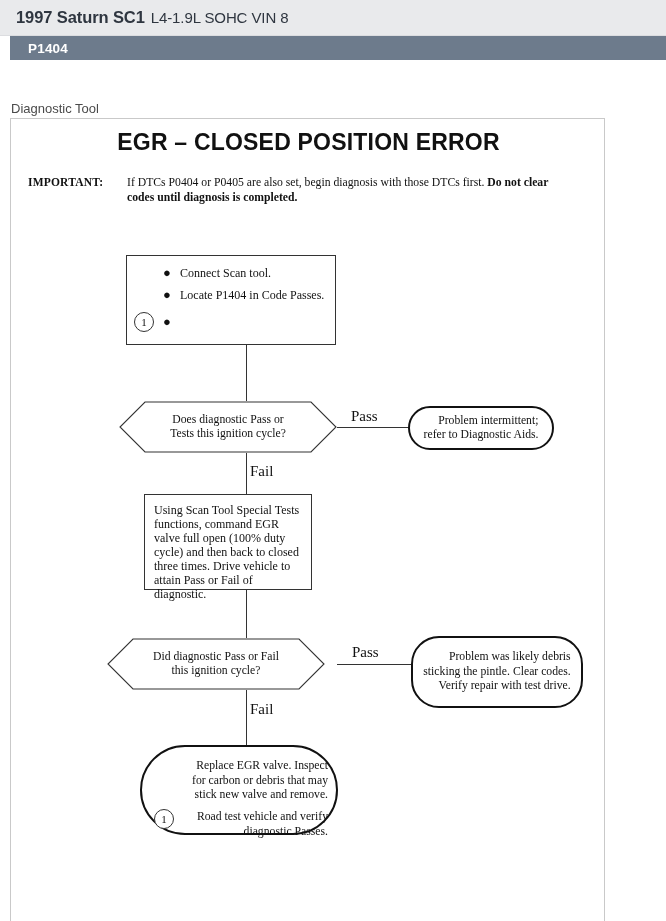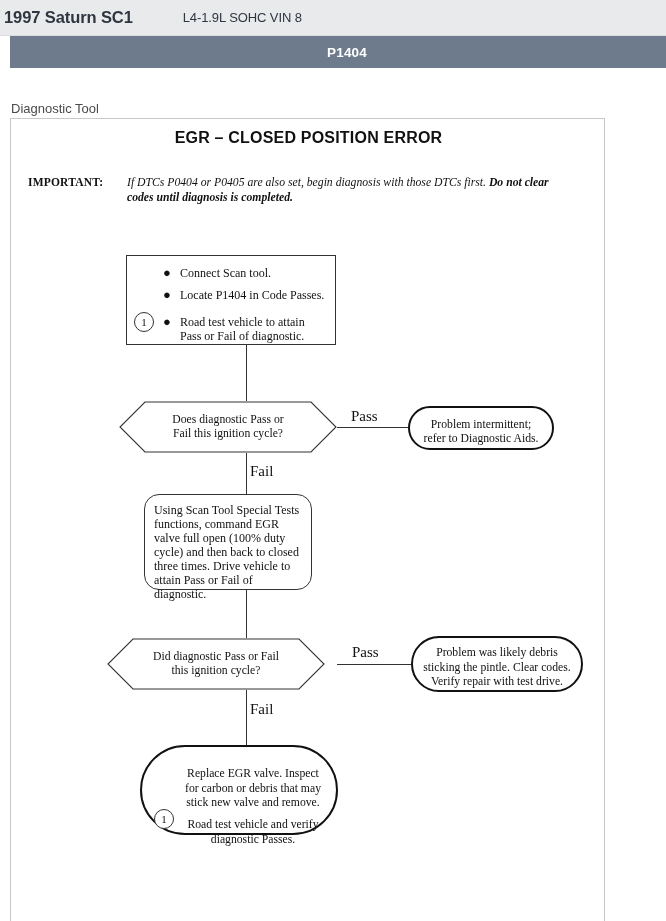--- a/index.html
+++ b/index.html
@@ -10,45 +10,43 @@
     font-family: "Liberation Sans", sans-serif;
     overflow: hidden;
   }
 
   
   .vehicle-bar {
     width: 666px; height: 36px;
     background: #e9eaec;
     border-bottom: 1px solid #dcdde0;
     display: flex; align-items: center;
-    padding-left: 4px;
-    gap: 36px;
+    padding-left: 16px;
   }
   .vehicle-year {
     font-size: 16.5px; font-weight: bold; color: #2f3640;
     letter-spacing: -0.1px;
   }
   .vehicle-engine {
-    font-size: 13px; font-weight: normal; color: #2f3640;
-    margin-left: 14px; letter-spacing: -0.1px; text-align: center;
+    font-size: 15px; font-weight: normal; color: #2f3640;
+    margin-left: 6px; letter-spacing: -0.1px; text-align: center;
   }
 
   
   .code-bar-wrap {
     width: 666px; height: 32px;
     background: #ffffff;
     display: flex;
   }
   .code-bar-gap { width: 10px; height: 32px; background: #ffffff; }
   .code-bar {
-    flex: 1; height: 32px;
+    flex: 1; height: 24px;
     background: #6d7b8c;
     display: flex; align-items: center;
     padding-left: 18px;
-    justify-content: center;
   }
   .code-bar-label {
     color: #ffffff; font-size: 13.5px; font-weight: bold;
     letter-spacing: 0.2px;
   }
 
   
   .section-label {
     position: absolute; left: 11px; top: 101px;
     font-size: 13px; color: #4a4a4a;
@@ -61,37 +59,37 @@
     width: 595px; height: 810px;
     background: #ffffff;
     border: 1px solid #c9c9c9;
     overflow: hidden;
   }
 
   .chart-title {
     position: absolute; left: 0; top: 10px; width: 595px;
     text-align: center;
     font-family: "Liberation Sans", sans-serif;
-    font-size: 16px; font-weight: bold; color: #111;
+    font-size: 23px; font-weight: bold; color: #111;
     letter-spacing: 0.2px;
   }
 
   .important-row {
     position: absolute; left: 8px; top: 57px; width: 580px;
   }
   .important-tag {
     position: absolute; left: 9px; top: 0;
     font-family: "Liberation Serif", serif;
     font-size: 11.5px; font-weight: bold; color: #111;
     letter-spacing: 0.2px;
   }
   .important-text {
     position: absolute; left: 108px; top: 0; width: 430px;
     font-family: "Liberation Serif", serif;
-    font-size: 11.7px; line-height: 14.5px; color: #111; font-style: italic;
+    font-size: 11.7px; line-height: 14.5px; color: #111;
   }
   .important-text b { font-weight: bold; }
 
   
   .vline {
     position: absolute; width: 1px; background: #333;
   }
   .hline {
     position: absolute; height: 1px; background: #333;
   }
@@ -152,21 +150,21 @@
   
   .stadium {
     position: absolute;
     border: 2.5px solid #111;
     background: #fff;
     display: flex; align-items: center; justify-content: center;
   }
   .stadium-text {
     font-family: "Liberation Serif", serif;
     font-size: 11.7px; line-height: 14.5px; color: #111;
-    text-align: center; white-space: pre-line; margin-top: 8px;
+    text-align: right; white-space: pre-line;
   }
 </style>
 </head>
 <body>
 
 <div class="vehicle-bar">
   <span class="vehicle-year">1997 Saturn SC1</span>
   <span class="vehicle-engine">L4-1.9L SOHC VIN 8</span>
 </div>
 
@@ -194,50 +192,48 @@
     <div class="bullet-row" style="left:36px; top:11px;">
       <span class="bullet-dot">●</span>
       <span class="bullet-text">Connect Scan tool.</span>
     </div>
     <div class="bullet-row" style="left:36px; top:33px;">
       <span class="bullet-dot">●</span>
       <span class="bullet-text">Locate P1404 in Code Passes.</span>
     </div>
     <div class="bullet-row" style="left:36px; top:60px;">
       <span class="bullet-dot">●</span>
-      <span class="bullet-text">Road test vehicle to attain
-Pass or Fail of diagnostic.</span>
     </div>
     <div class="step-circle" style="left:8px; top:57px;">
       <span>1</span>
     </div>
   </div>
 
   <div class="vline" style="left:235px; top:226px; height:56px;"></div>
 
   <div class="hexagon" style="left:108px; top:282px; width:218px; height:52px;">
     <svg width="218" height="52" viewBox="0 0 218 52">
       <polygon points="26,1 192,1 217,26 192,51 26,51 1,26" fill="#ffffff" stroke="#333333" stroke-width="1.1"></polygon>
     </svg>
     <div class="hex-text">Does diagnostic Pass or
-Fail this ignition cycle?</div>
+Tests this ignition cycle?</div>
   </div>
 
   <div class="hline" style="left:326px; top:308px; width:72px;"></div>
   <div class="edge-label" style="left:340px; top:289px;">Pass</div>
 
   <div class="stadium" style="left:397px; top:287px; width:146px; height:44px; border-radius:22px;">
     <div class="stadium-text">Problem intermittent;
 refer  to Diagnostic Aids.</div>
   </div>
 
   <div class="vline" style="left:235px; top:334px; height:48px;"></div>
   <div class="edge-label" style="left:239px; top:344px;">Fail</div>
 
-  <div class="proc-box" style="left:133px; top:375px; width:168px; height:96px;border-radius:15px;">
+  <div class="proc-box" style="left:133px; top:375px; width:168px; height:96px;">
     <div class="bullet-text" style="position:absolute; left:9px; top:8px; width:152px;">Using Scan Tool Special Tests
 functions, command EGR
 valve full open (100% duty
 cycle) and then back to closed
 three times. Drive vehicle to
 attain Pass or Fail of diagnostic.</div>
   </div>
 
   <div class="vline" style="left:235px; top:471px; height:48px;"></div>
 
@@ -245,21 +241,21 @@
     <svg width="218" height="52" viewBox="0 0 218 52">
       <polygon points="26,1 192,1 217,26 192,51 26,51 1,26" fill="#ffffff" stroke="#333333" stroke-width="1.1"></polygon>
     </svg>
     <div class="hex-text">Did diagnostic Pass or Fail
 this ignition cycle?</div>
   </div>
 
   <div class="hline" style="left:326px; top:545px; width:76px;"></div>
   <div class="edge-label" style="left:341px; top:525px;">Pass</div>
 
-  <div class="stadium" style="left:400px; top:517px; width:172px; height:56px; border-radius:28px;">
+  <div class="stadium" style="left:400px; top:517px; width:172px; height:72px; border-radius:28px;">
     <div class="stadium-text">Problem was likely debris
 sticking the pintle. Clear codes.
 Verify repair with test drive.</div>
   </div>
 
   <div class="vline" style="left:235px; top:571px; height:61px;"></div>
   <div class="edge-label" style="left:239px; top:582px;">Fail</div>
 
   <div class="stadium" style="left:129px; top:626px; width:198px; height:90px; border-radius:45px;">
   </div>

